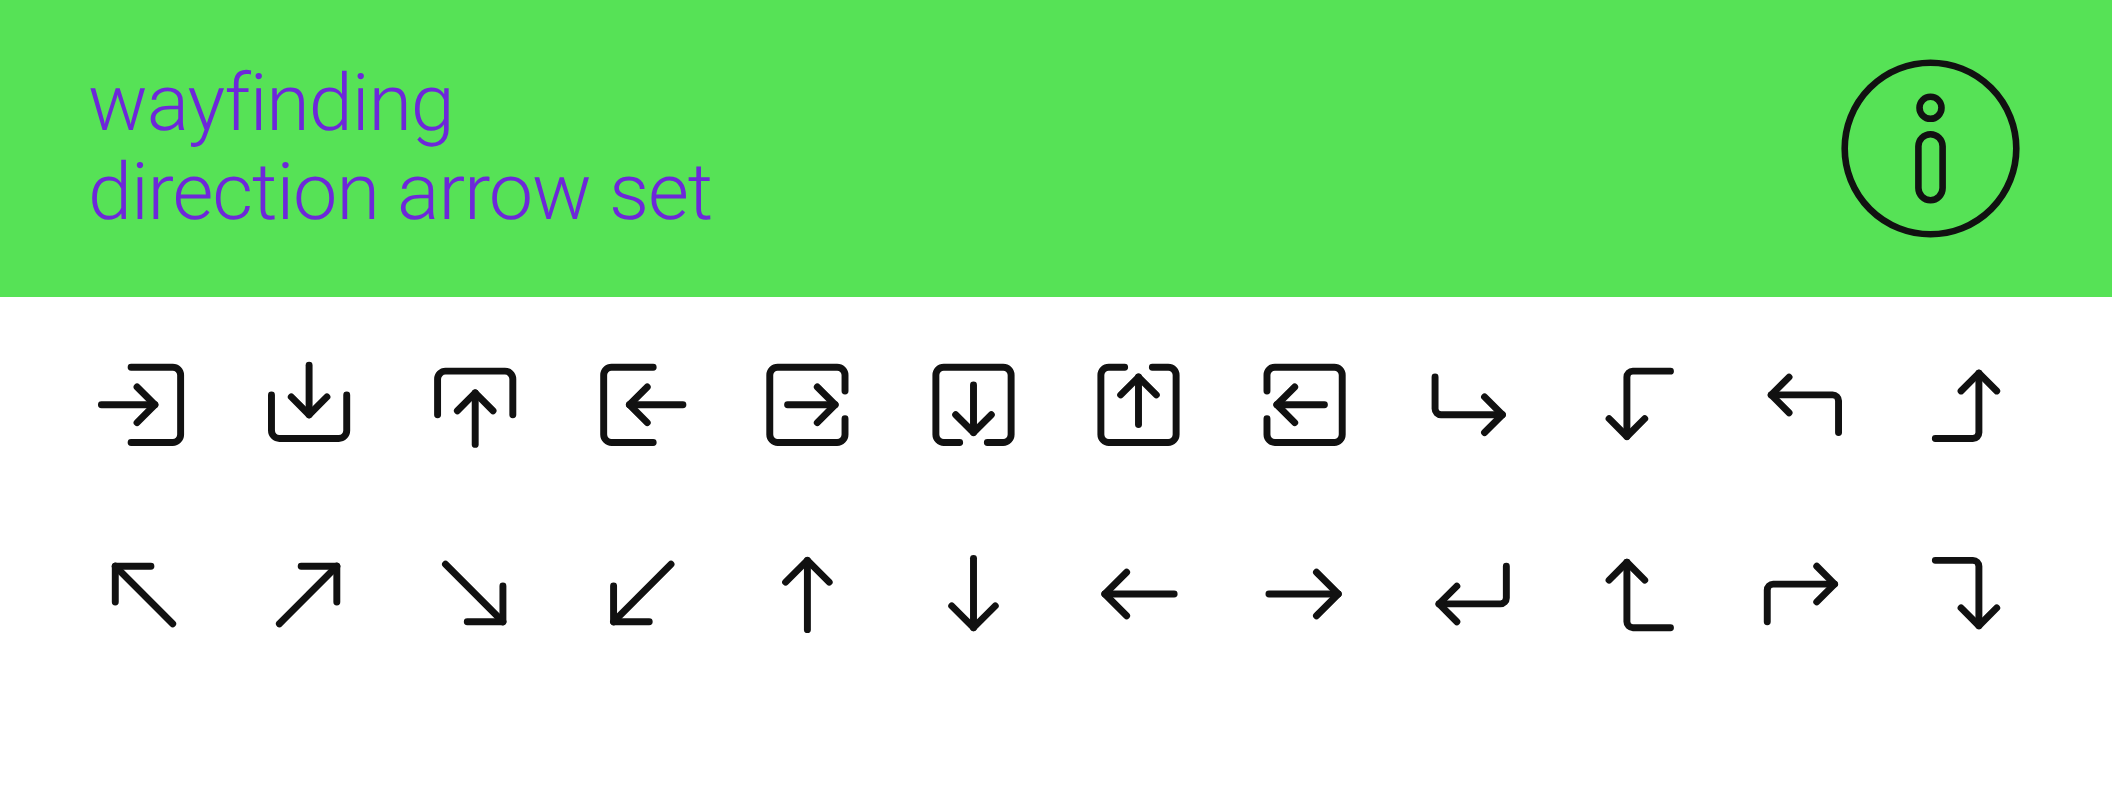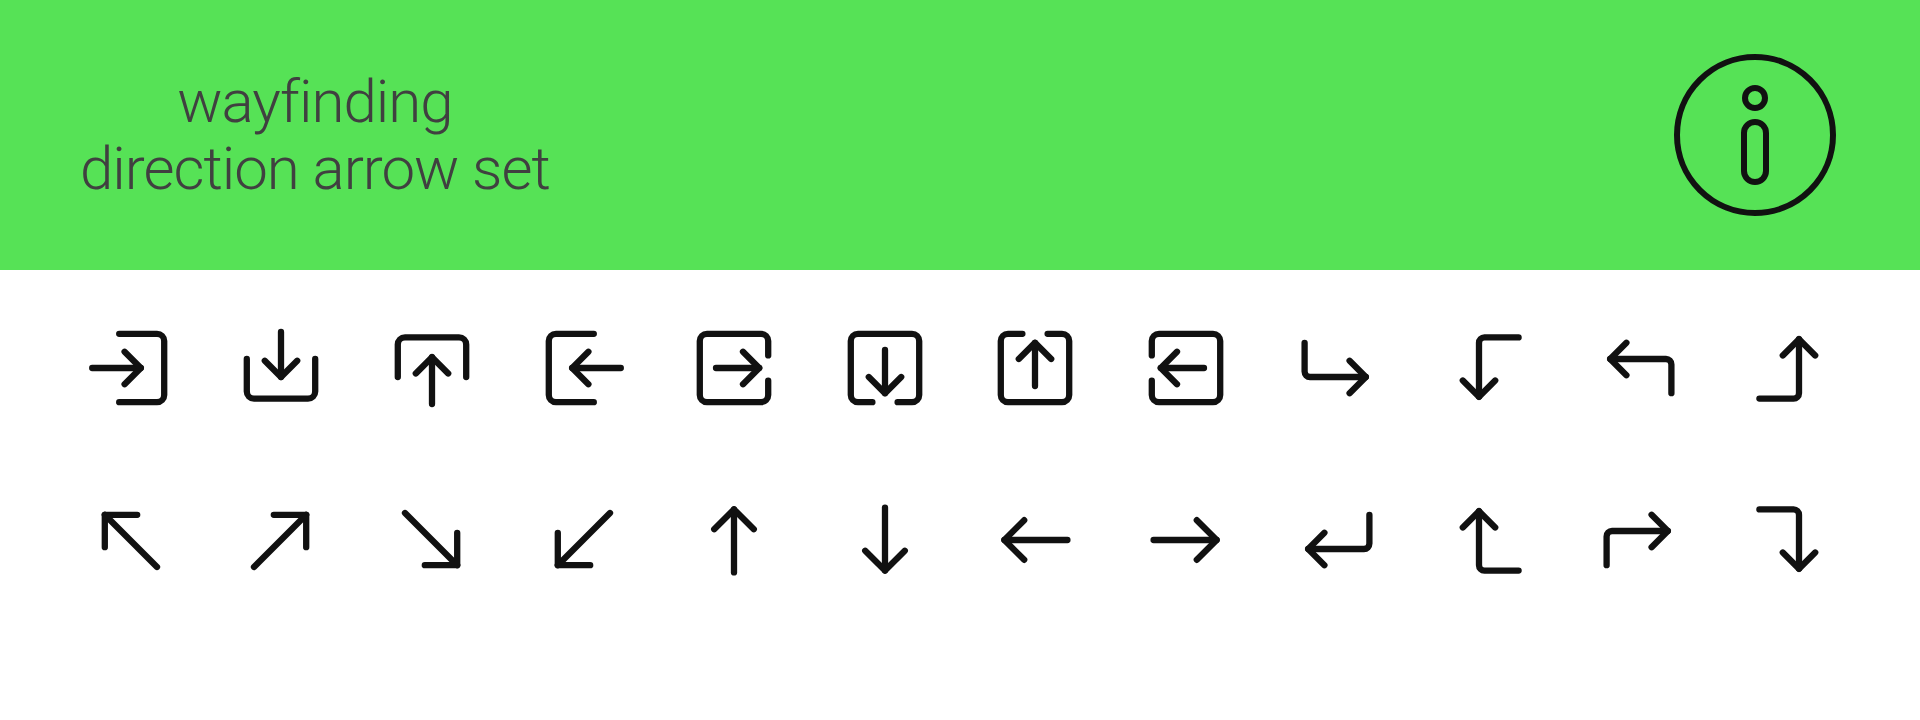--- a/index.html
+++ b/index.html
@@ -10,26 +10,25 @@
     font-family: -apple-system, "Segoe UI", Roboto, "Helvetica Neue", Arial, sans-serif;
     overflow: hidden;
   }
   .header {
     display: flex;
     align-items: center;
     justify-content: space-between;
     padding: 0 80px;
   }
   .title {
-    font-size: 60px;
+    font-size: 72px;
     font-weight: 300;
-    color: #404040;
+    color: #6d28d9;
     line-height: 1.12;
     letter-spacing: -1px;
-    text-align: center;
   }
   .info-icon svg { display: block; }
   .grid {
     padding: 48px 80px 0 80px;
     display: flex;
     flex-direction: column;
     gap: 72px;
   }
   .row {
     display: flex;

